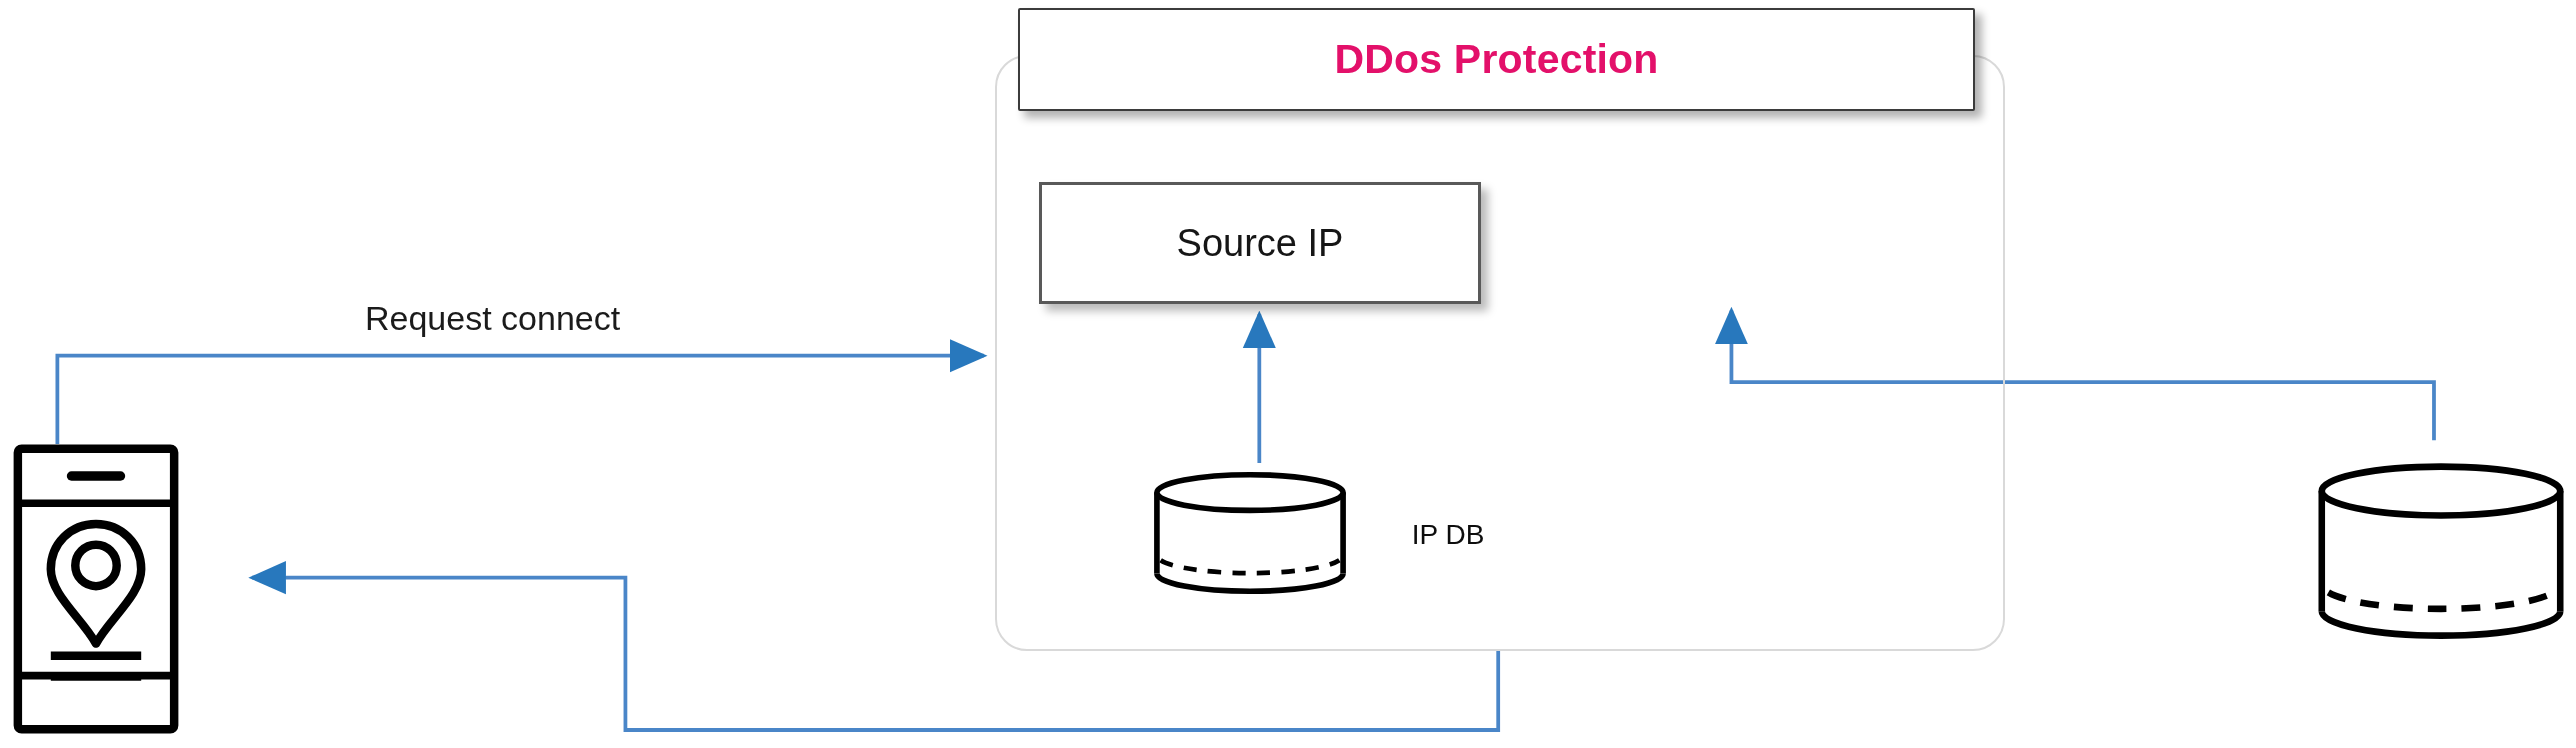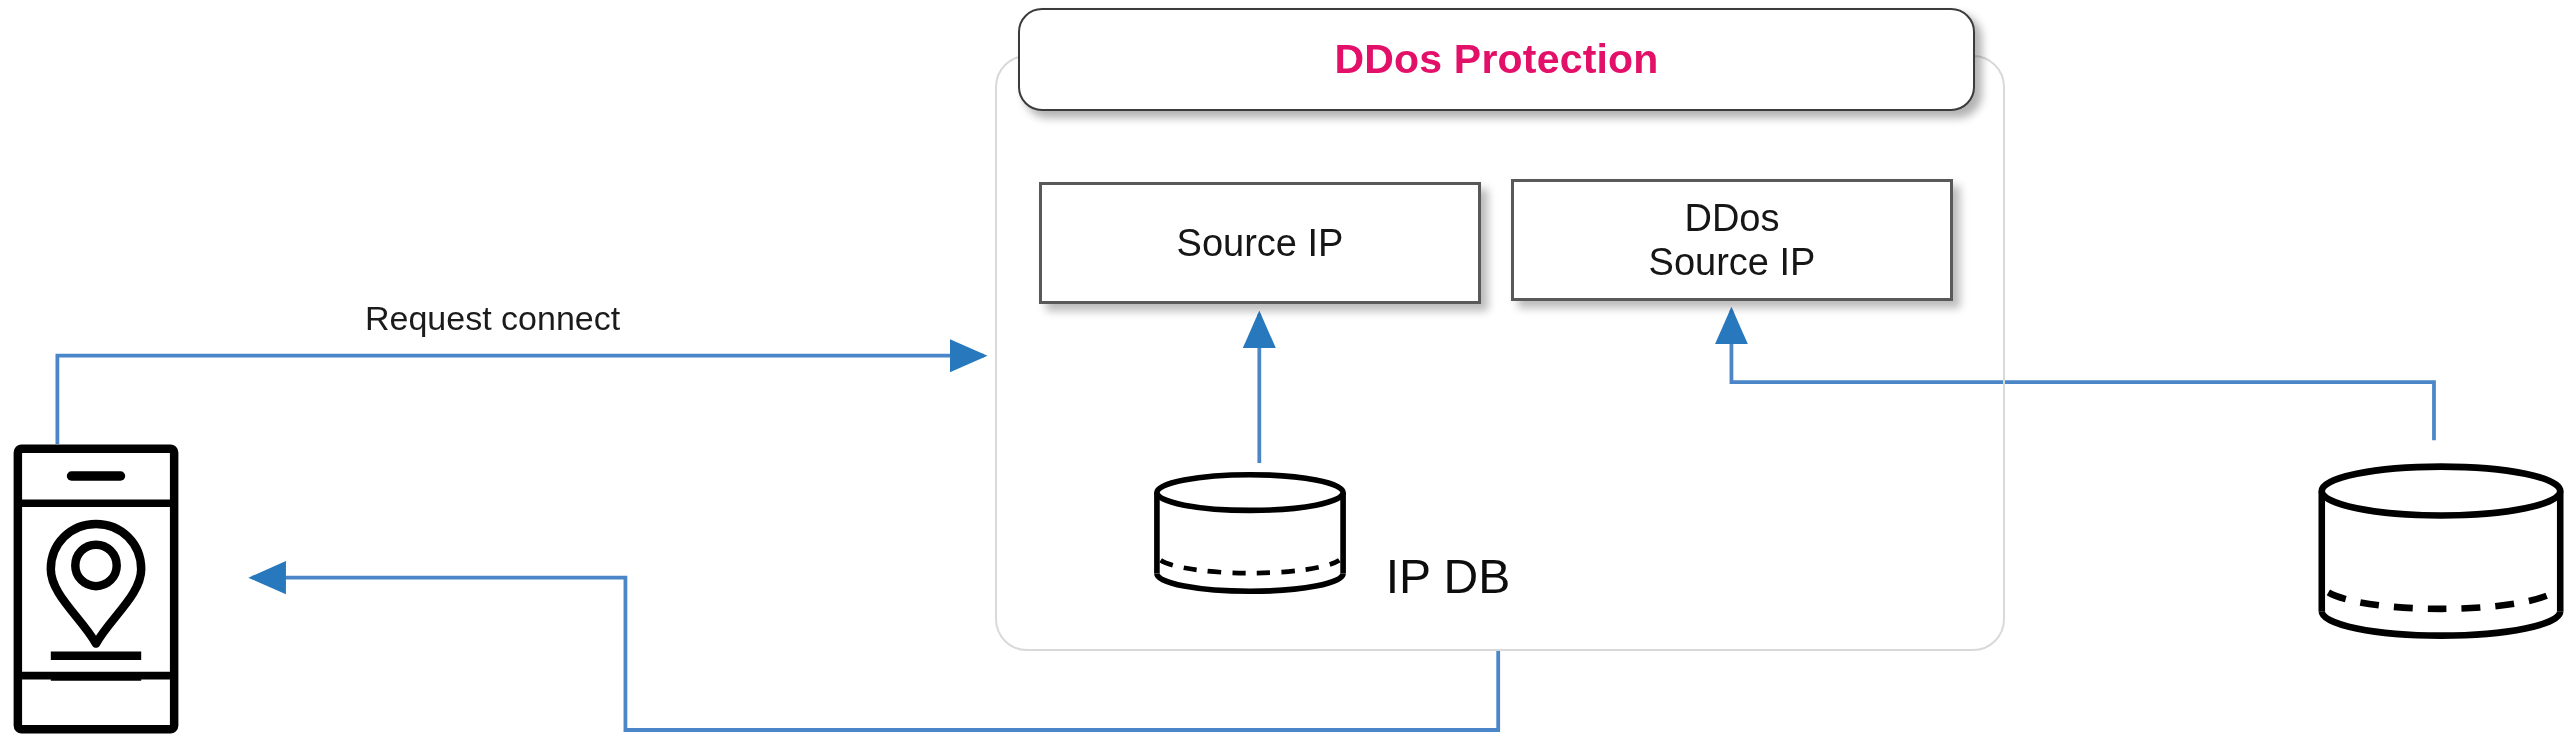--- a/index.html
+++ b/index.html
@@ -39,21 +39,21 @@
     box-sizing: border-box;
   }
 
   
   .title-bar {
     left: 1018px;
     top: 7.5px;
     width: 957px;
     height: 103px;
     border: 2.8px solid #3b3b3b;
-    border-radius: 24px;
+    border-radius: 2px;
     background: #ffffff;
     box-shadow: 6.6px 6.6px 8.5px rgba(0,0,0,0.30);
     box-sizing: border-box;
     display: flex;
     align-items: center;
     justify-content: center;
   }
   .title-text {
     color: #e3106a;
     font-size: 41px;
@@ -104,22 +104,21 @@
     white-space: nowrap;
   }
   #cyl-ip-db {
     left: 1151px;
     top: 470px;
     width: 198px;
     height: 126px;
   }
   #cyl-ip-db .cylinder-label {
     top: 49px;
-    font-size: 48px;
-    margin-top: 30px;
+    font-size: 28px;
   }
   #cyl-black-list {
     left: 2315px;
     top: 461px;
     width: 252px;
     height: 184px;
   }
   #cyl-black-list .cylinder-label {
     top: 71px;
     font-size: 38px;
@@ -189,24 +188,20 @@
   <div class="abs protection-container"></div>
 
   <div class="abs title-bar">
     <span class="title-text">DDos Protection</span>
   </div>
 
   <div class="abs inner-box" id="box-oversea-ip">
     <span class="label">Source IP</span>
   </div>
 
-  <div class="abs inner-box" id="box-ddos-source-ip">
-    <span class="label">DDos
-Source IP</span>
-  </div>
 
   <div class="abs" id="cyl-ip-db">
     <svg width="198" height="126" viewBox="0 0 210 134" xmlns="http://www.w3.org/2000/svg">
       <path d="M 6,24 L 6,110" fill="none" stroke="#000" stroke-width="6"></path>
       <path d="M 204,24 L 204,110" fill="none" stroke="#000" stroke-width="6"></path>
       <ellipse cx="105" cy="24" rx="99" ry="19" fill="#fff" stroke="#000" stroke-width="6"></ellipse>
       <path d="M 6,110 A 99,19 0 0 0 204,110" fill="none" stroke="#000" stroke-width="6"></path>
       <path d="M 10,96 A 99,19 0 0 0 200,96" fill="none" stroke="#000" stroke-width="5" stroke-dasharray="14 12"></path>
     </svg>
     <span class="cylinder-label">IP DB</span>

